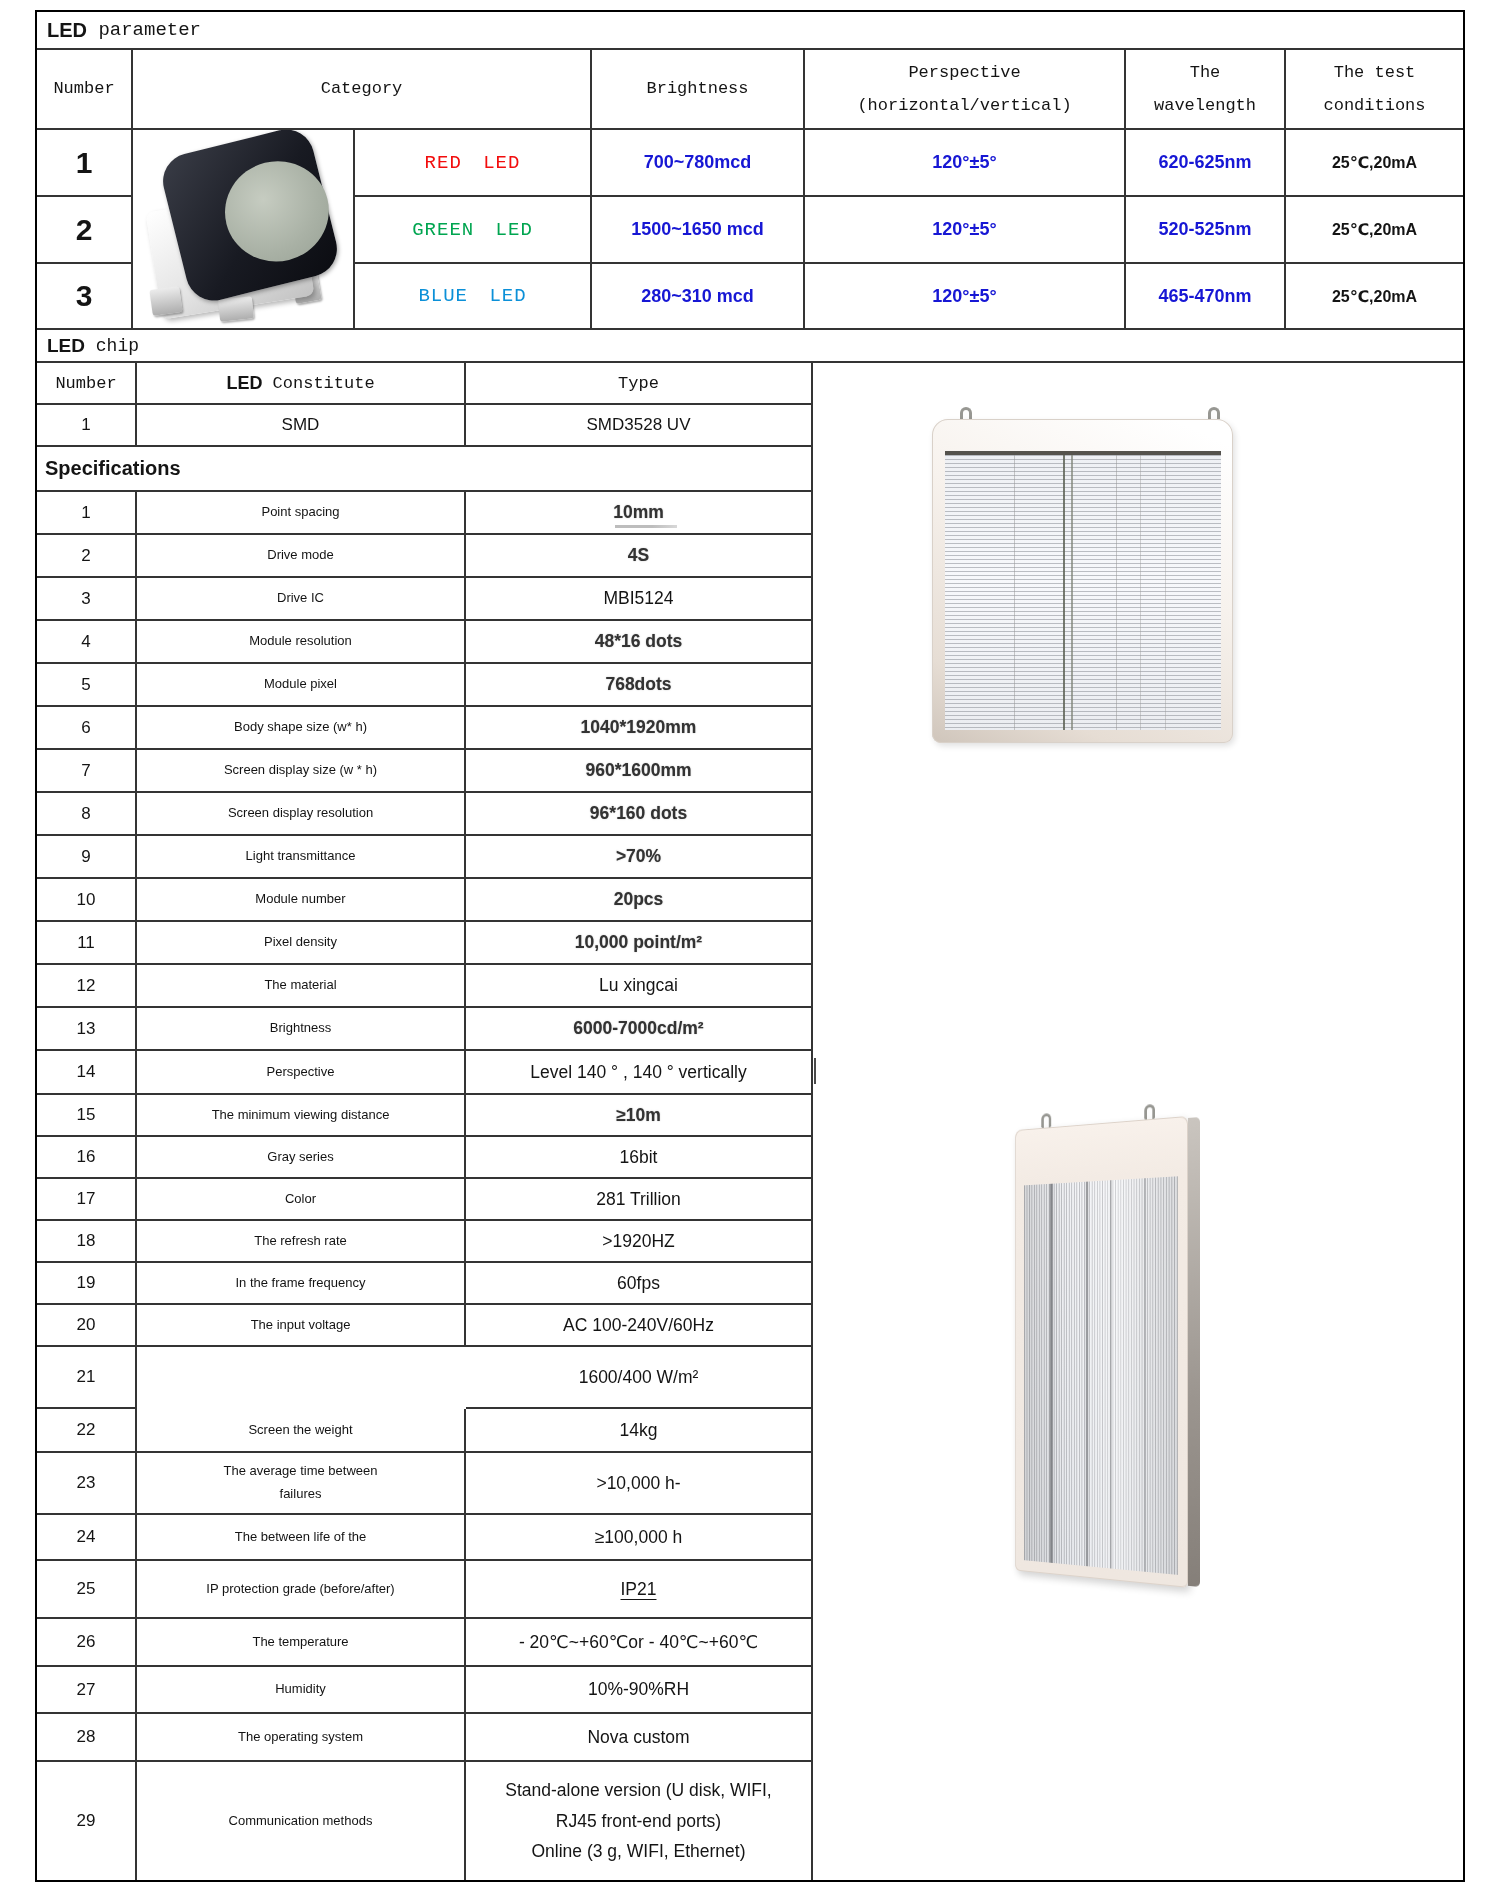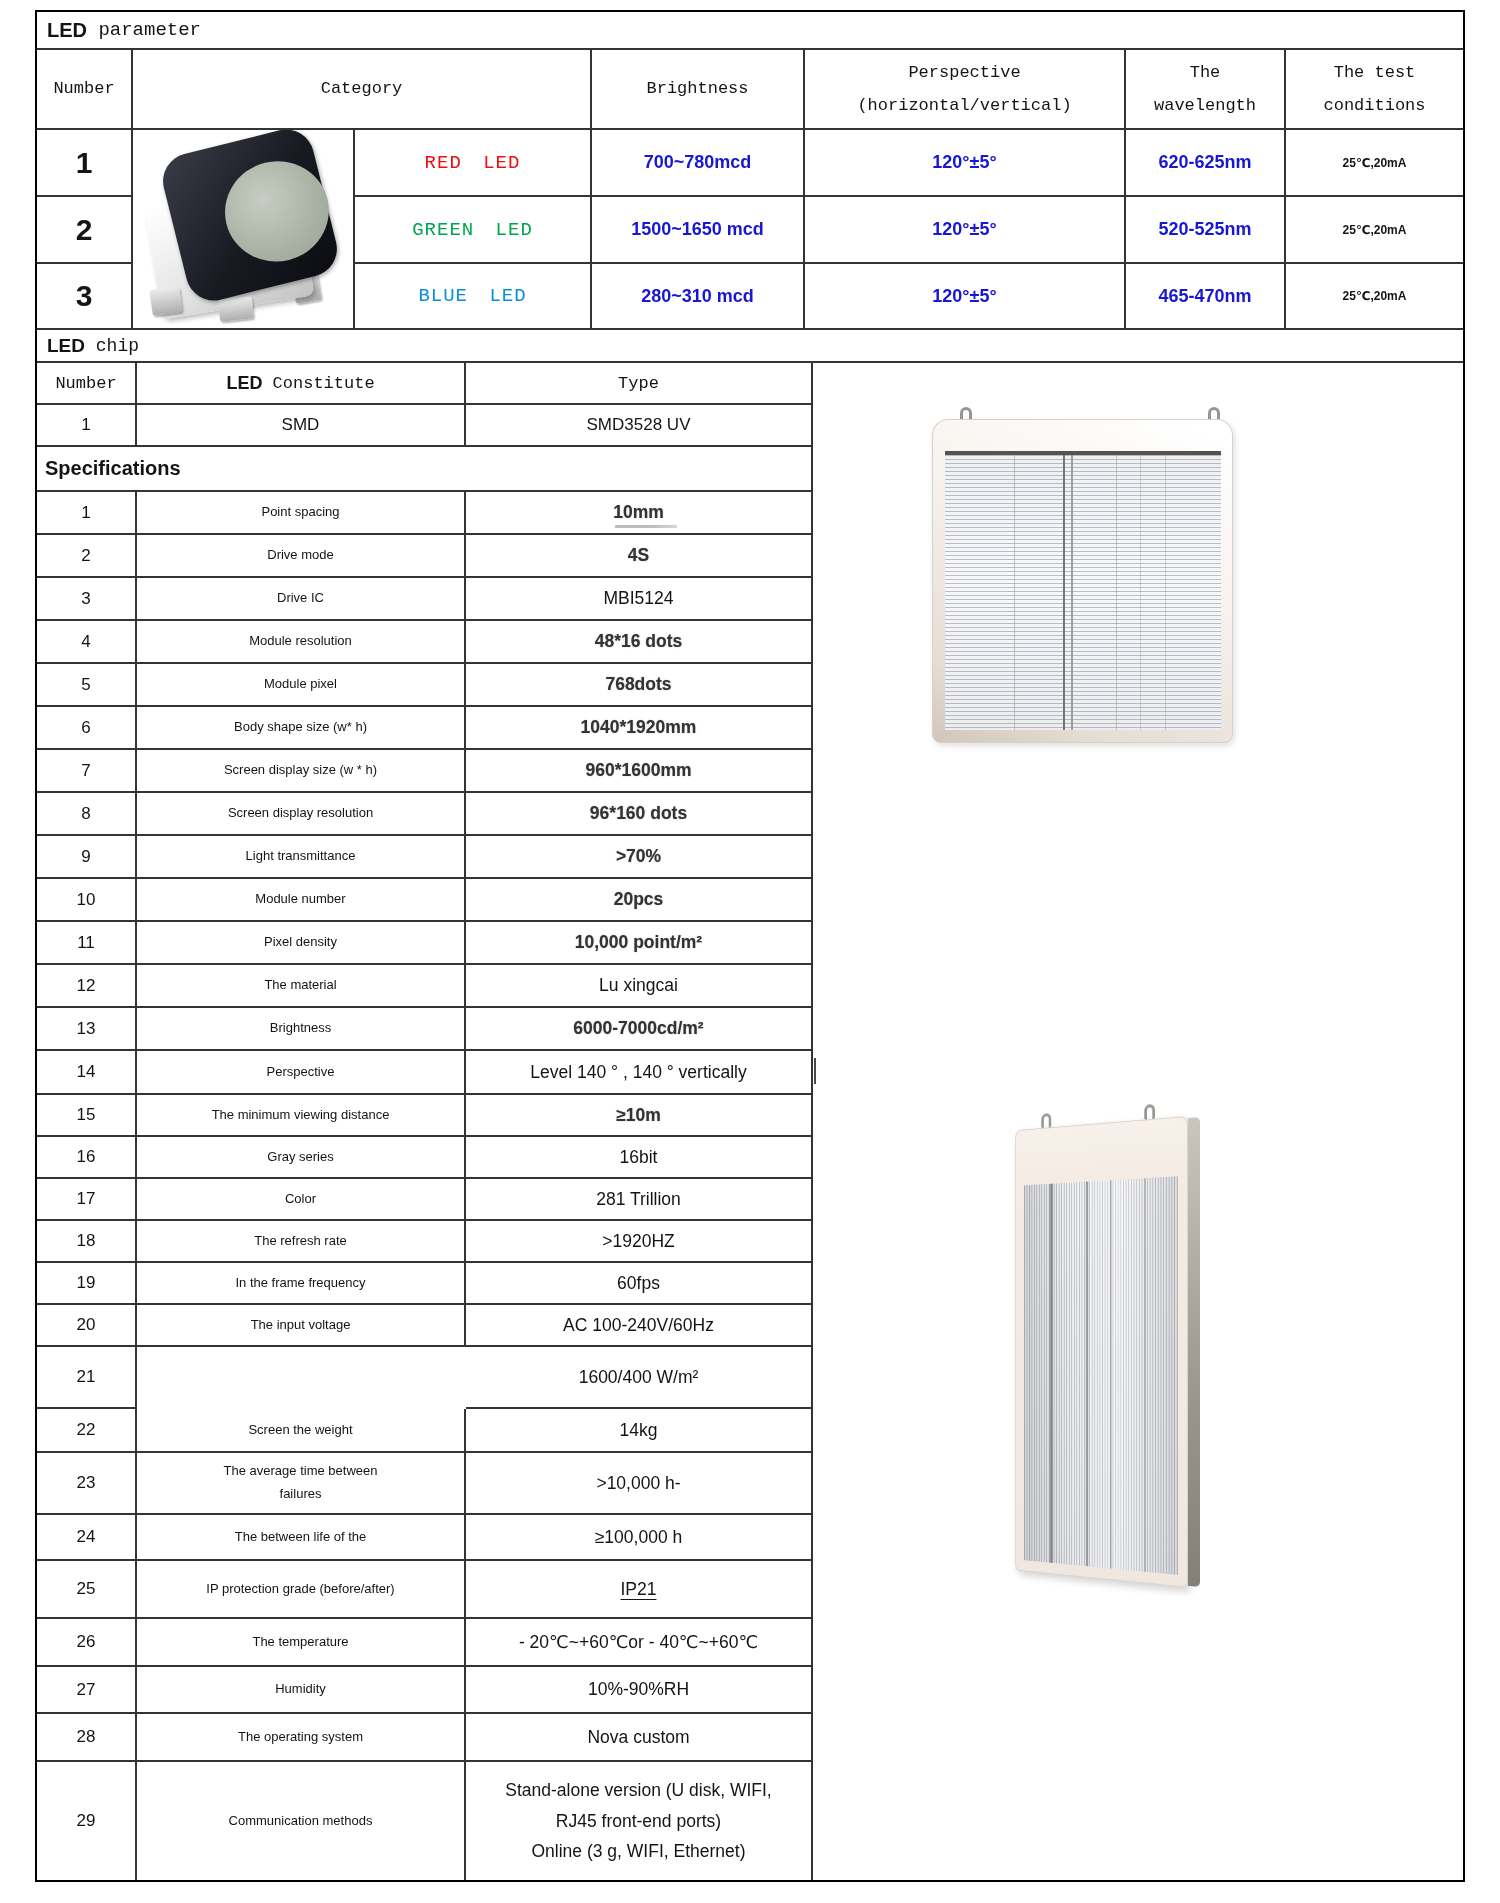--- a/index.html
+++ b/index.html
@@ -24,21 +24,21 @@
   
   .grid1{flex:none;display:grid;grid-template-columns:96px 222px 237px 213px 321px 160px 1fr;
          grid-template-rows:80px 67px 67px 66px;}
   .hmono{font-size:17px;line-height:1.95;}
   .g1{grid-column:1}.g3{grid-column:3}.g4{grid-column:4}
   .g5{grid-column:5}.g6{grid-column:6}.g7{grid-column:7;border-right:none;}
   .hcat{grid-column:2 / span 2;}
   .big-num{font-size:30px;font-weight:bold;}
   .cat{font-size:19px;word-spacing:9px;letter-spacing:1px;}
   .val-blue{color:#1717d4;font-weight:bold;font-size:18px;}
-  .val-dark{color:#141414;font-weight:bold;font-size:12px;}
+  .val-dark{color:#141414;font-weight:bold;font-size:16px;}
   .led-photo-cell{grid-column:2;grid-row:2 / span 3;border-right:2px solid #343434;
                   border-bottom:2px solid #343434;box-sizing:border-box;position:relative;overflow:hidden;}
 
   
   .smd{position:absolute;left:14px;top:8px;width:194px;height:184px;}
   .smd-body{position:absolute;left:6px;top:62px;width:154px;height:108px;border-radius:8px;
             background:linear-gradient(155deg,#ffffff,#e4e4e4 55%,#c2c2c2);
             transform:rotate(-9deg);box-shadow:2px 3px 5px rgba(0,0,0,.28);}
   .smd-leg1,.smd-leg2,.smd-leg3{position:absolute;background:linear-gradient(#ececec,#aeaeae);
             border-radius:3px;box-shadow:1px 2px 2px rgba(0,0,0,.3);}

